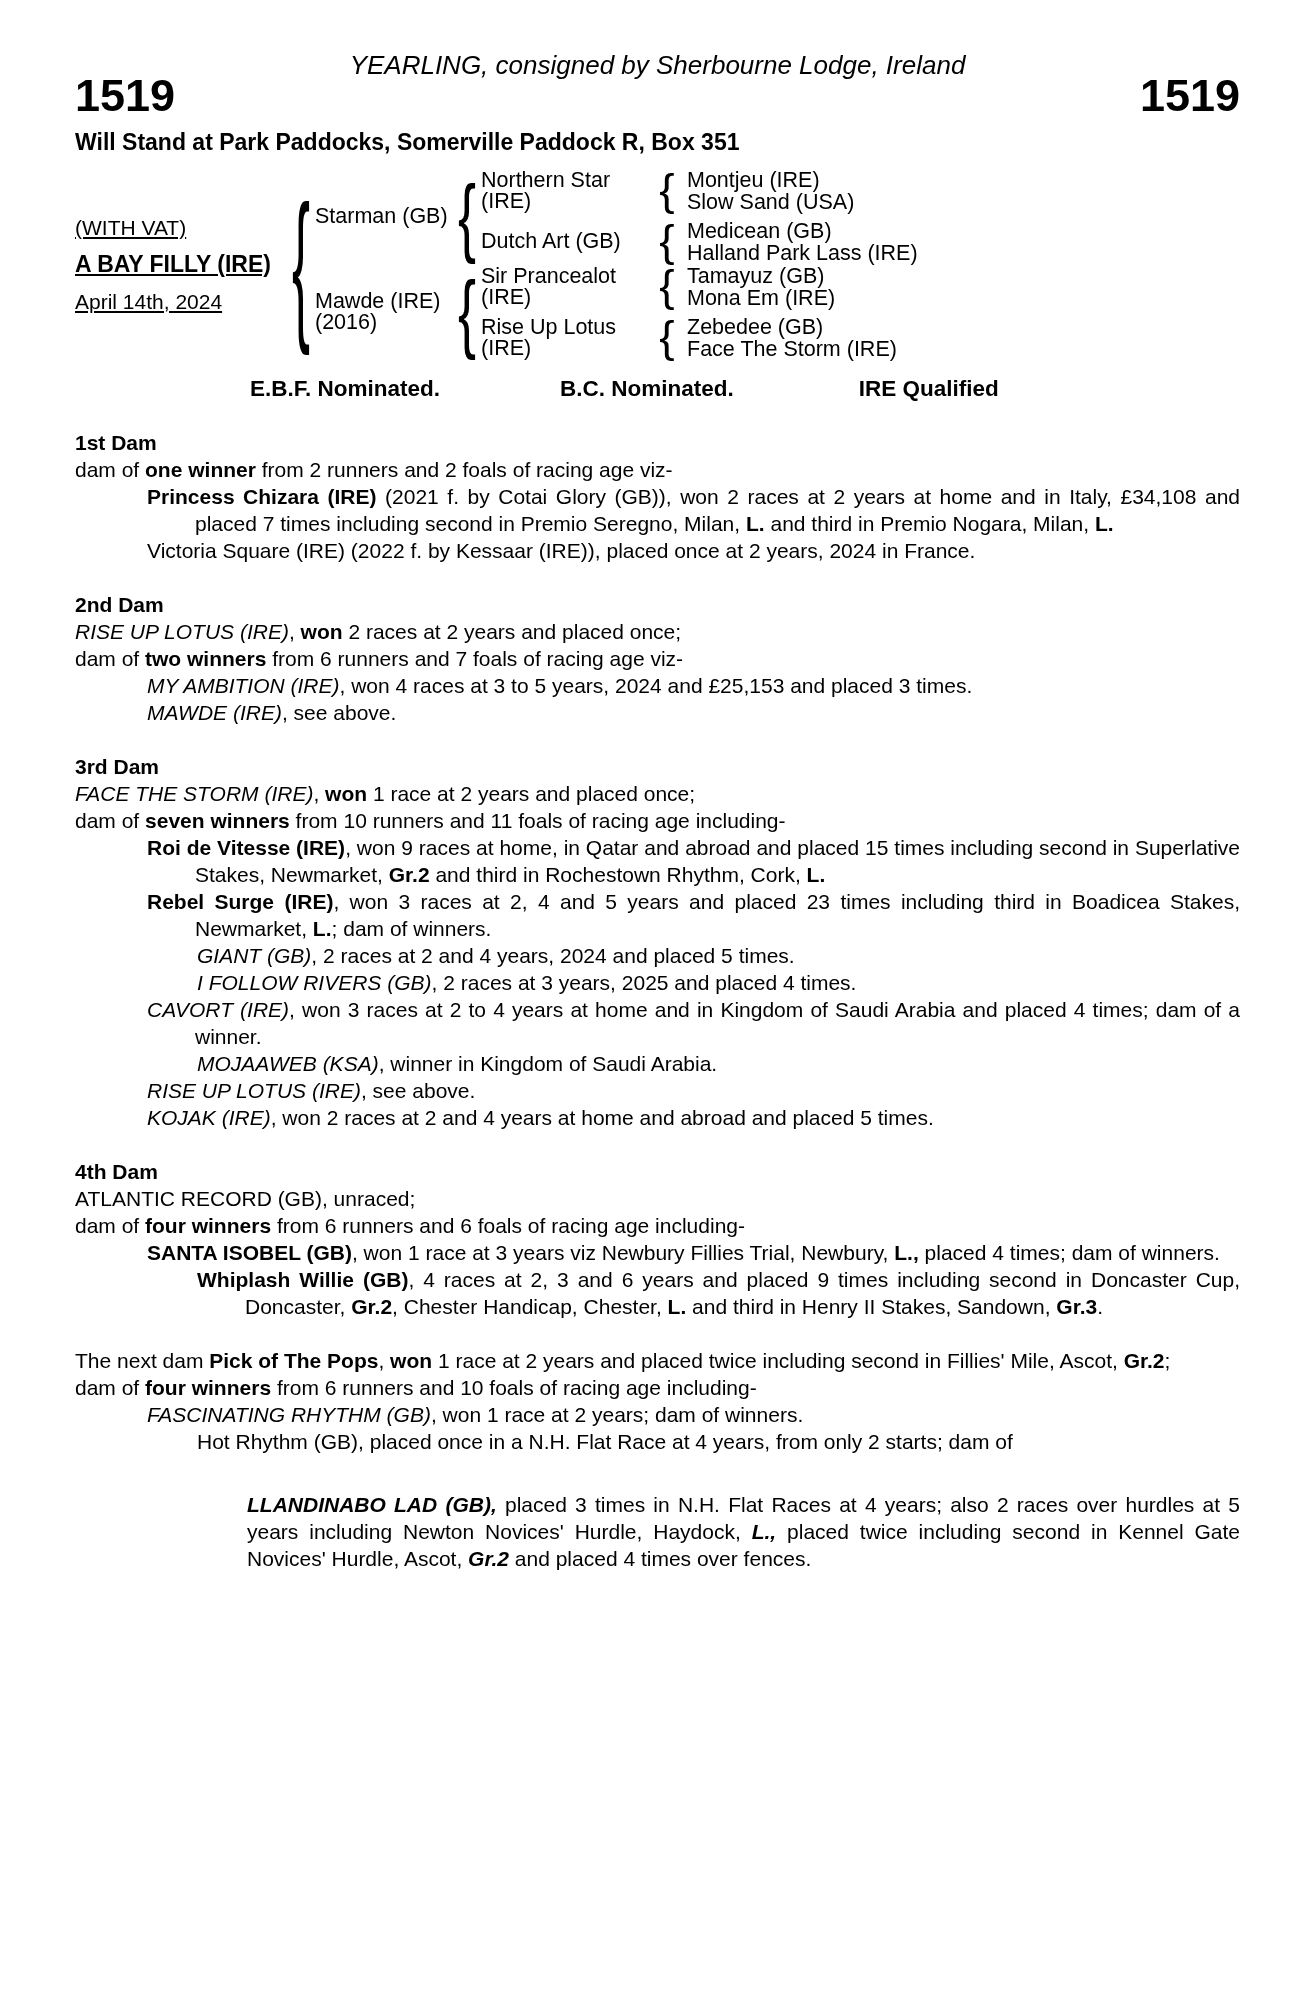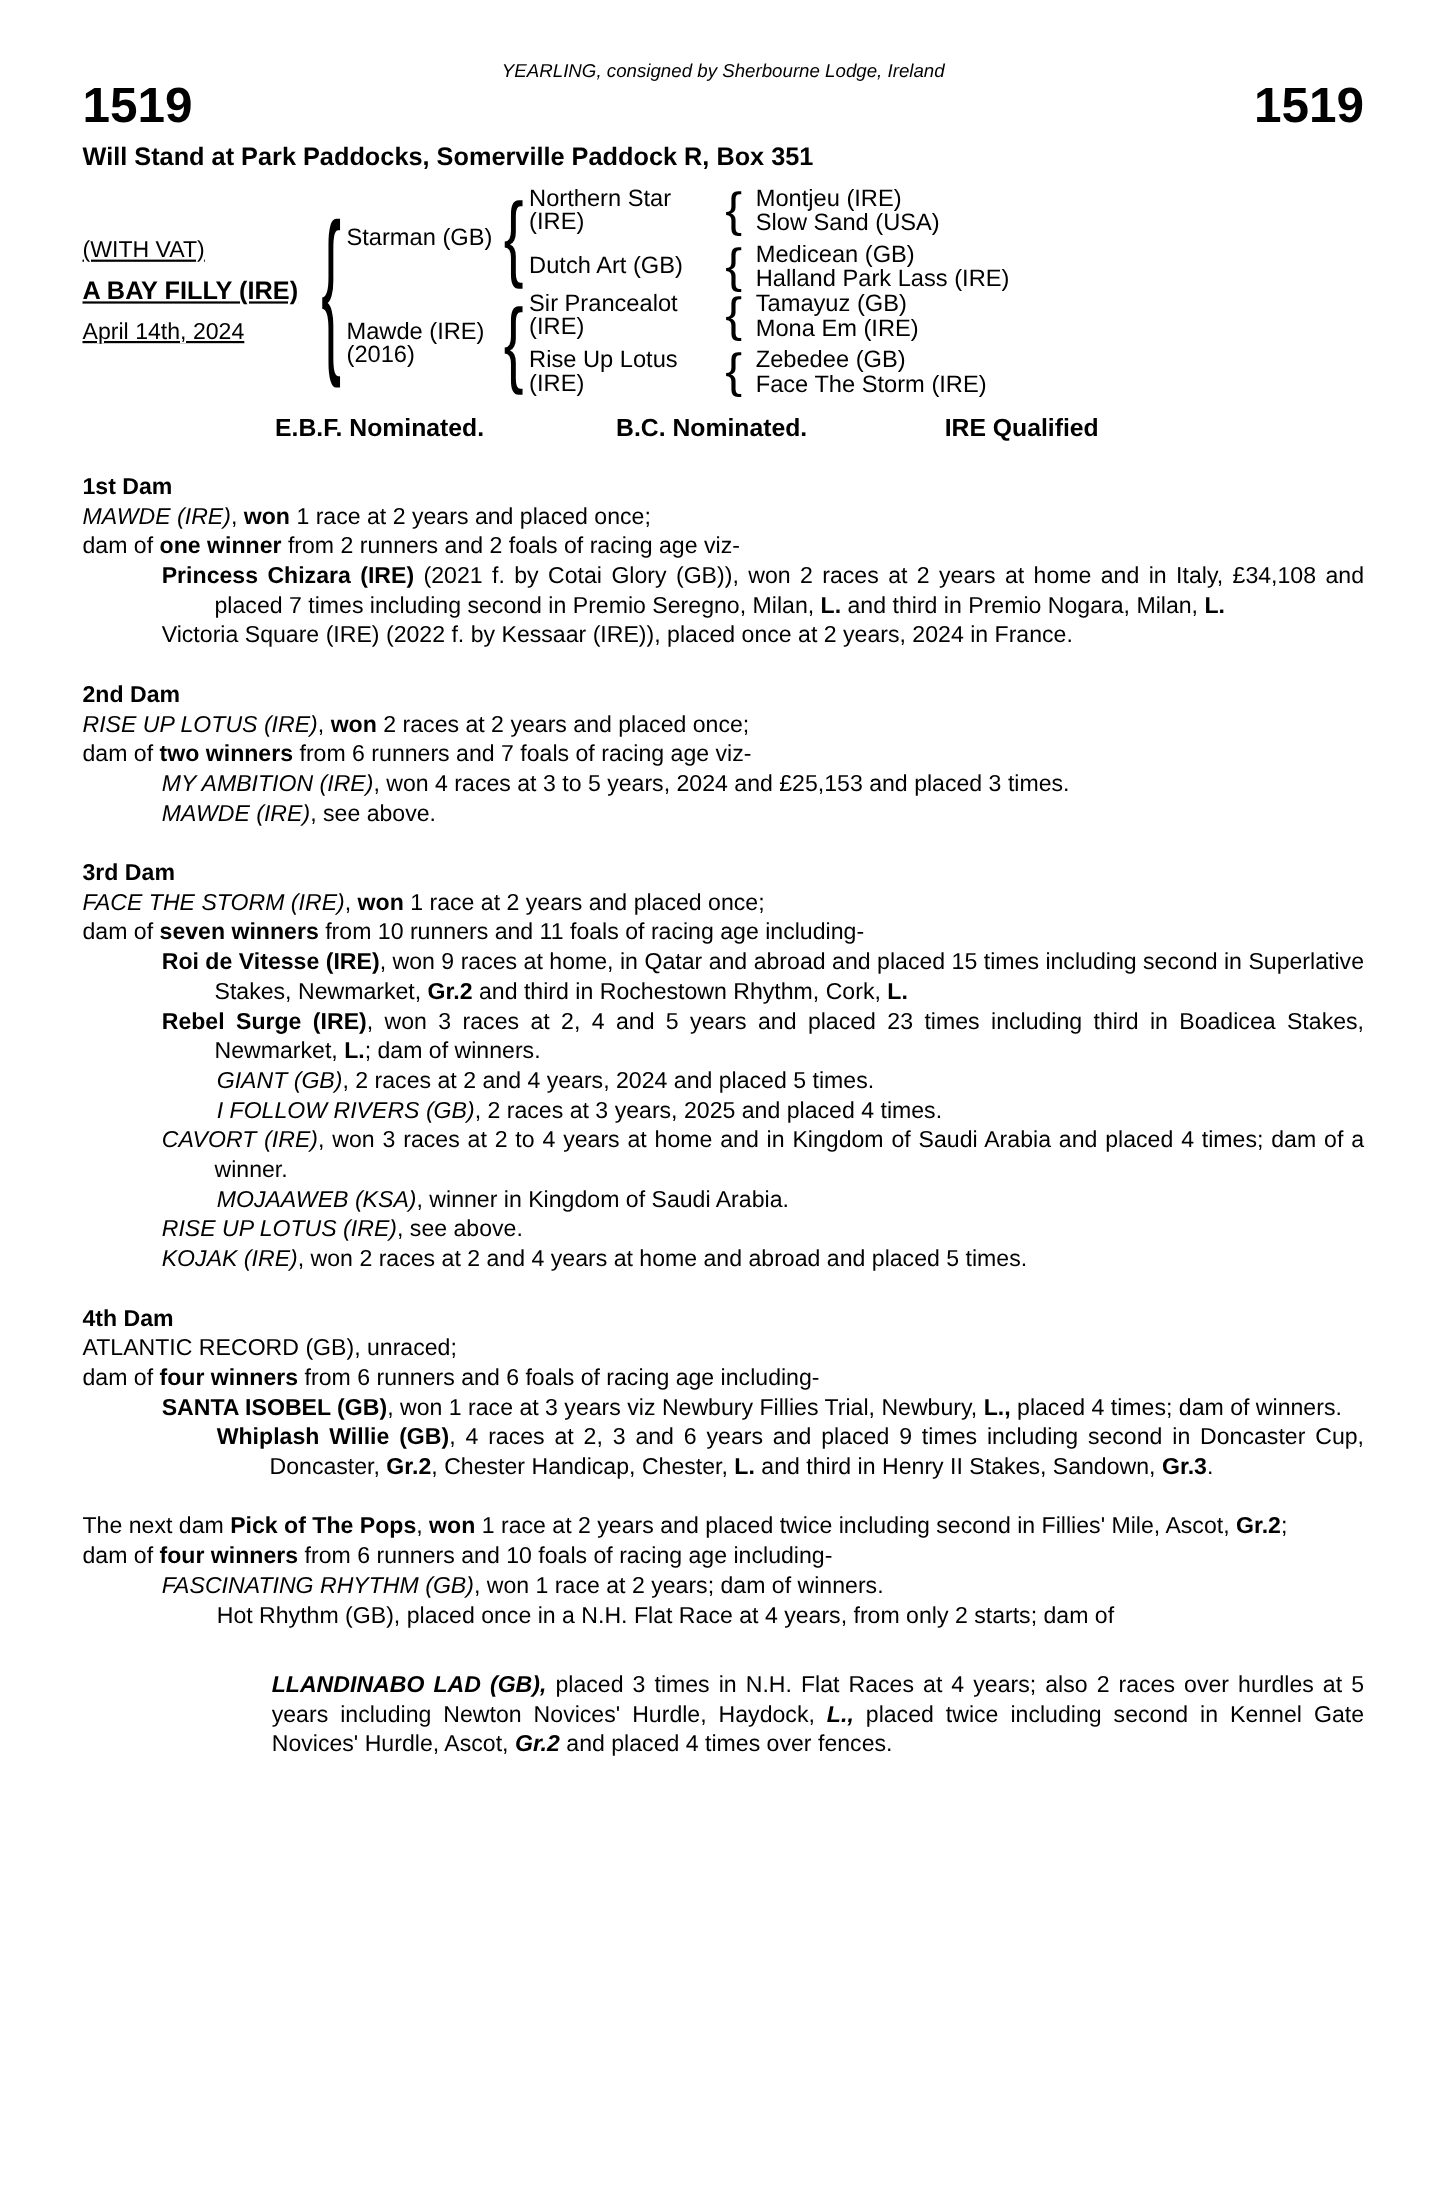--- a/index.html
+++ b/index.html
@@ -2,21 +2,21 @@
 <html><head>
 <meta charset="utf-8">
 <style>
   html,body{margin:0;padding:0;}
   body{
     width:1315px;height:2000px;overflow:hidden;
     background:#ffffff;color:#000000;
     font-family:"Liberation Sans","DejaVu Sans",sans-serif;
   }
   .page{padding:52px 75px 0 75px;box-sizing:border-box;}
-  .consignor{text-align:center;font-style:italic;font-size:17px;line-height:26px;}
+  .consignor{text-align:center;font-style:italic;font-size:26px;line-height:26px;}
   .lots{display:flex;justify-content:space-between;font-size:45px;font-weight:700;line-height:44px;margin-top:-4px;}
   .stand{font-weight:700;font-size:23px;margin-top:10px;line-height:28px;}
 
   
   .pedigree{display:flex;margin-top:12px;font-size:21.5px;line-height:21px;height:192px;}
   .ped-subject{width:212px;display:flex;flex-direction:column;justify-content:center;gap:16px;text-decoration:underline;}
   .ped-subject .vat{font-size:21px;}
   .ped-subject .subj-name{font-weight:700;font-size:23px;}
   .ped-subject .foaled{font-size:21px;}
   .brace{display:flex;align-items:center;justify-content:center;width:28px;flex:0 0 auto;}
@@ -128,21 +128,20 @@
 
   <div class="noms">
     <span class="nom1">E.B.F. Nominated.</span>
     <span class="nom2">B.C. Nominated.</span>
     <span class="nom3">IRE Qualified</span>
   </div>
 
   <div class="sections">
       <div class="section">
         <div class="sec-heading">1st Dam</div>
-        <div class="para d0"><span class="i">MAWDE (IRE)</span><span>, </span><span class="b">won</span><span> 1 race at 2 years and placed once;</span></div>
         <div class="para d0"><span>dam of </span><span class="b">one winner</span><span> from 2 runners and 2 foals of racing age viz-</span></div>
         <div class="para d1"><span class="b">Princess Chizara (IRE)</span><span> (2021 f. by Cotai Glory (GB)), won 2 races at 2 years at home and in Italy, £34,108 and placed 7 times including second in Premio Seregno, Milan, </span><span class="b">L.</span><span> and third in Premio Nogara, Milan, </span><span class="b">L.</span></div>
         <div class="para d1"><span>Victoria Square (IRE) (2022 f. by Kessaar (IRE)), placed once at 2 years, 2024 in France.</span></div>
       </div>
       <div class="section">
         <div class="sec-heading">2nd Dam</div>
         <div class="para d0"><span class="i">RISE UP LOTUS (IRE)</span><span>, </span><span class="b">won</span><span> 2 races at 2 years and placed once;</span></div>
         <div class="para d0"><span>dam of </span><span class="b">two winners</span><span> from 6 runners and 7 foals of racing age viz-</span></div>
         <div class="para d1"><span class="i">MY AMBITION (IRE)</span><span>, won 4 races at 3 to 5 years, 2024 and £25,153 and placed 3 times.</span></div>
         <div class="para d1"><span class="i">MAWDE (IRE)</span><span>, see above.</span></div>

